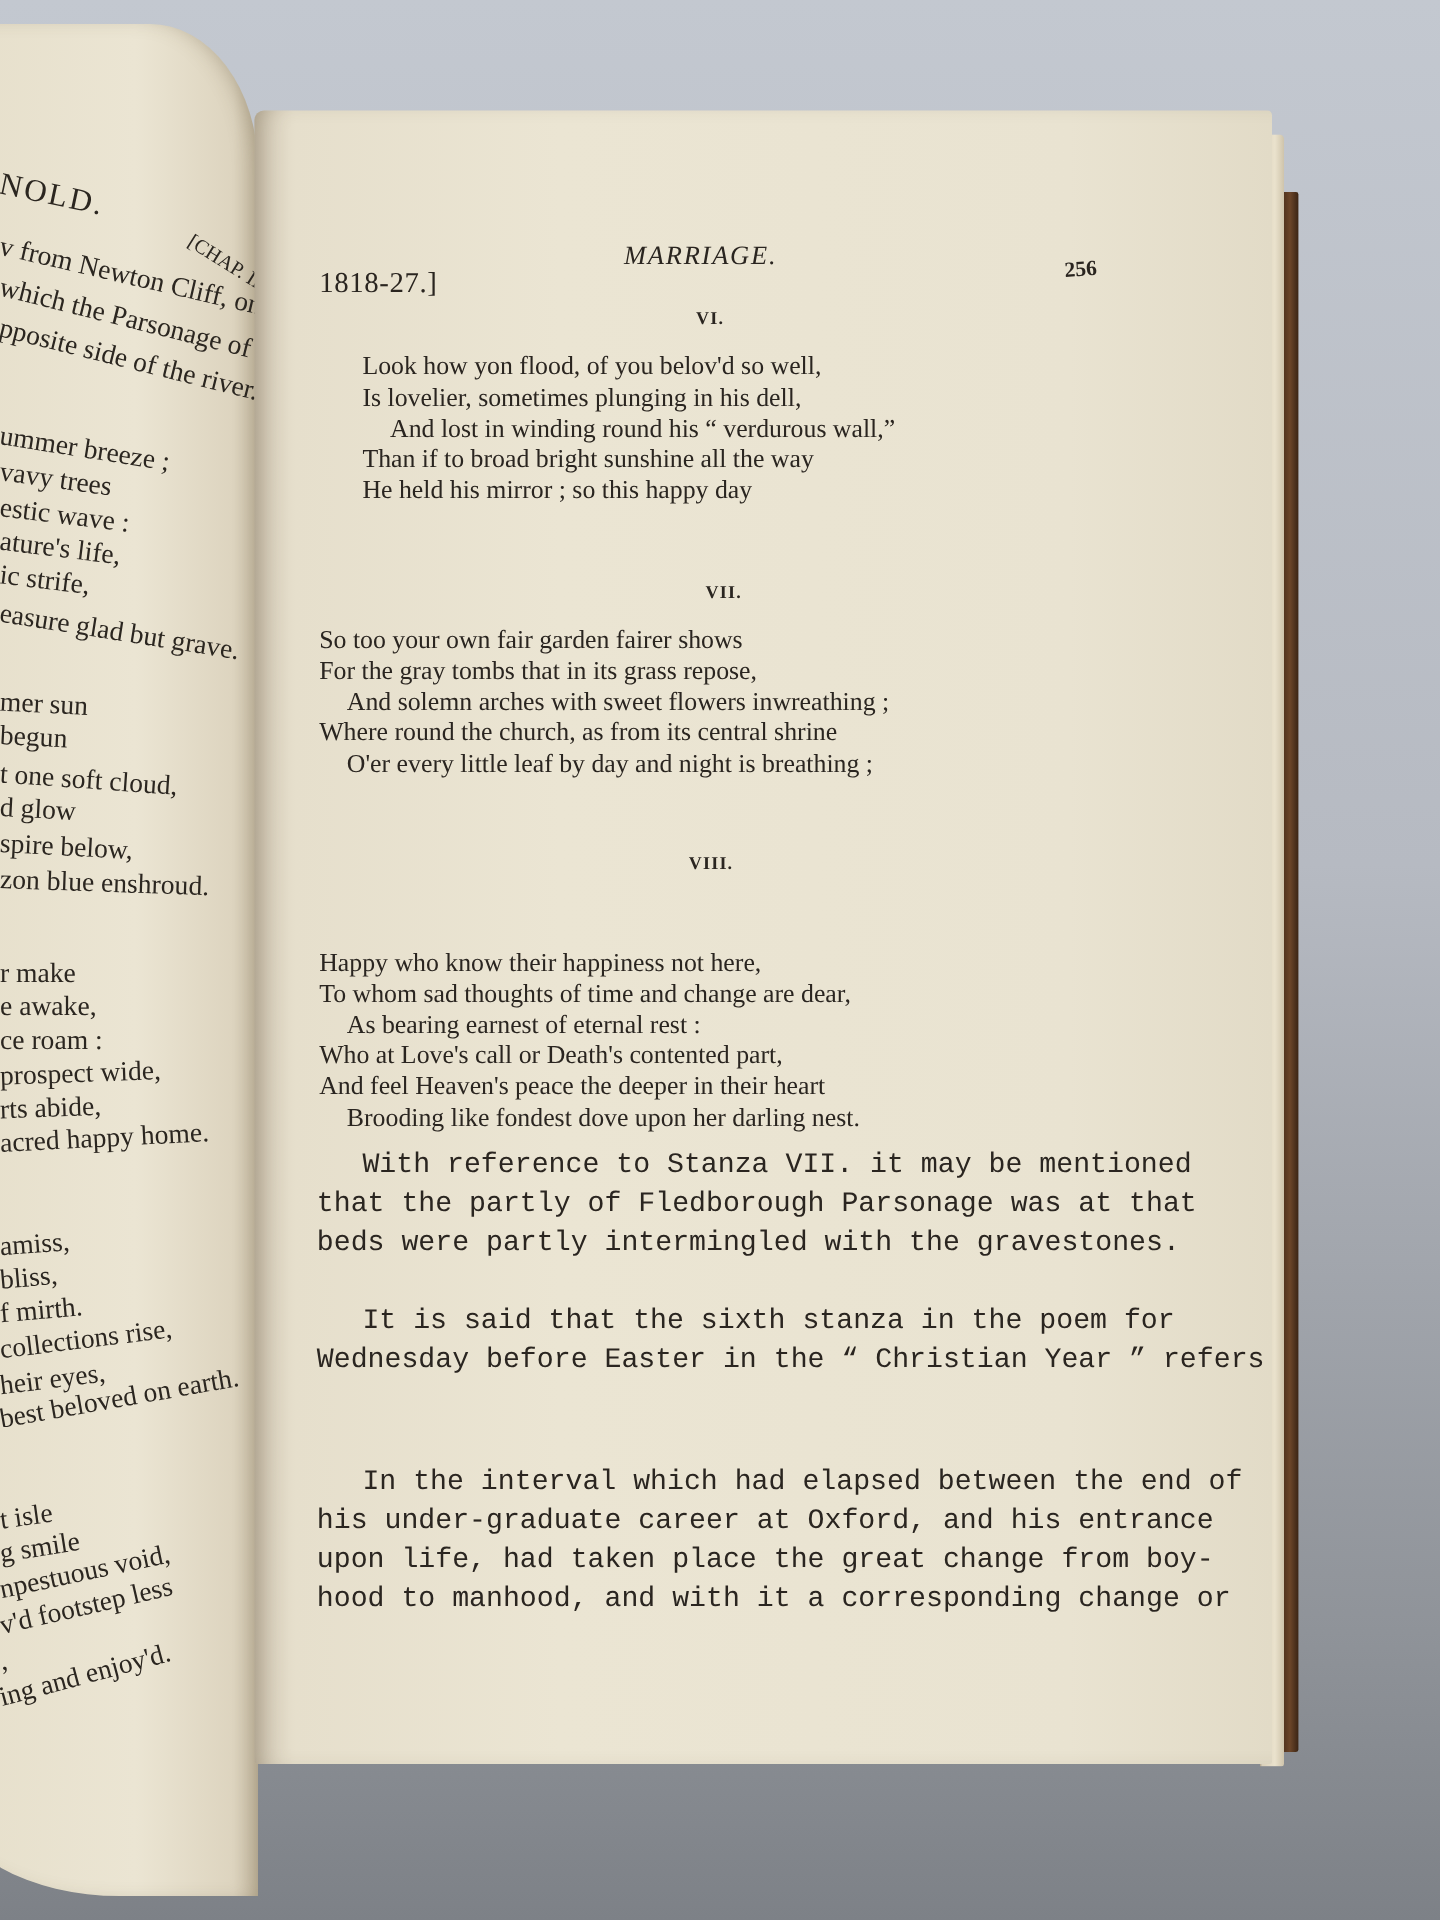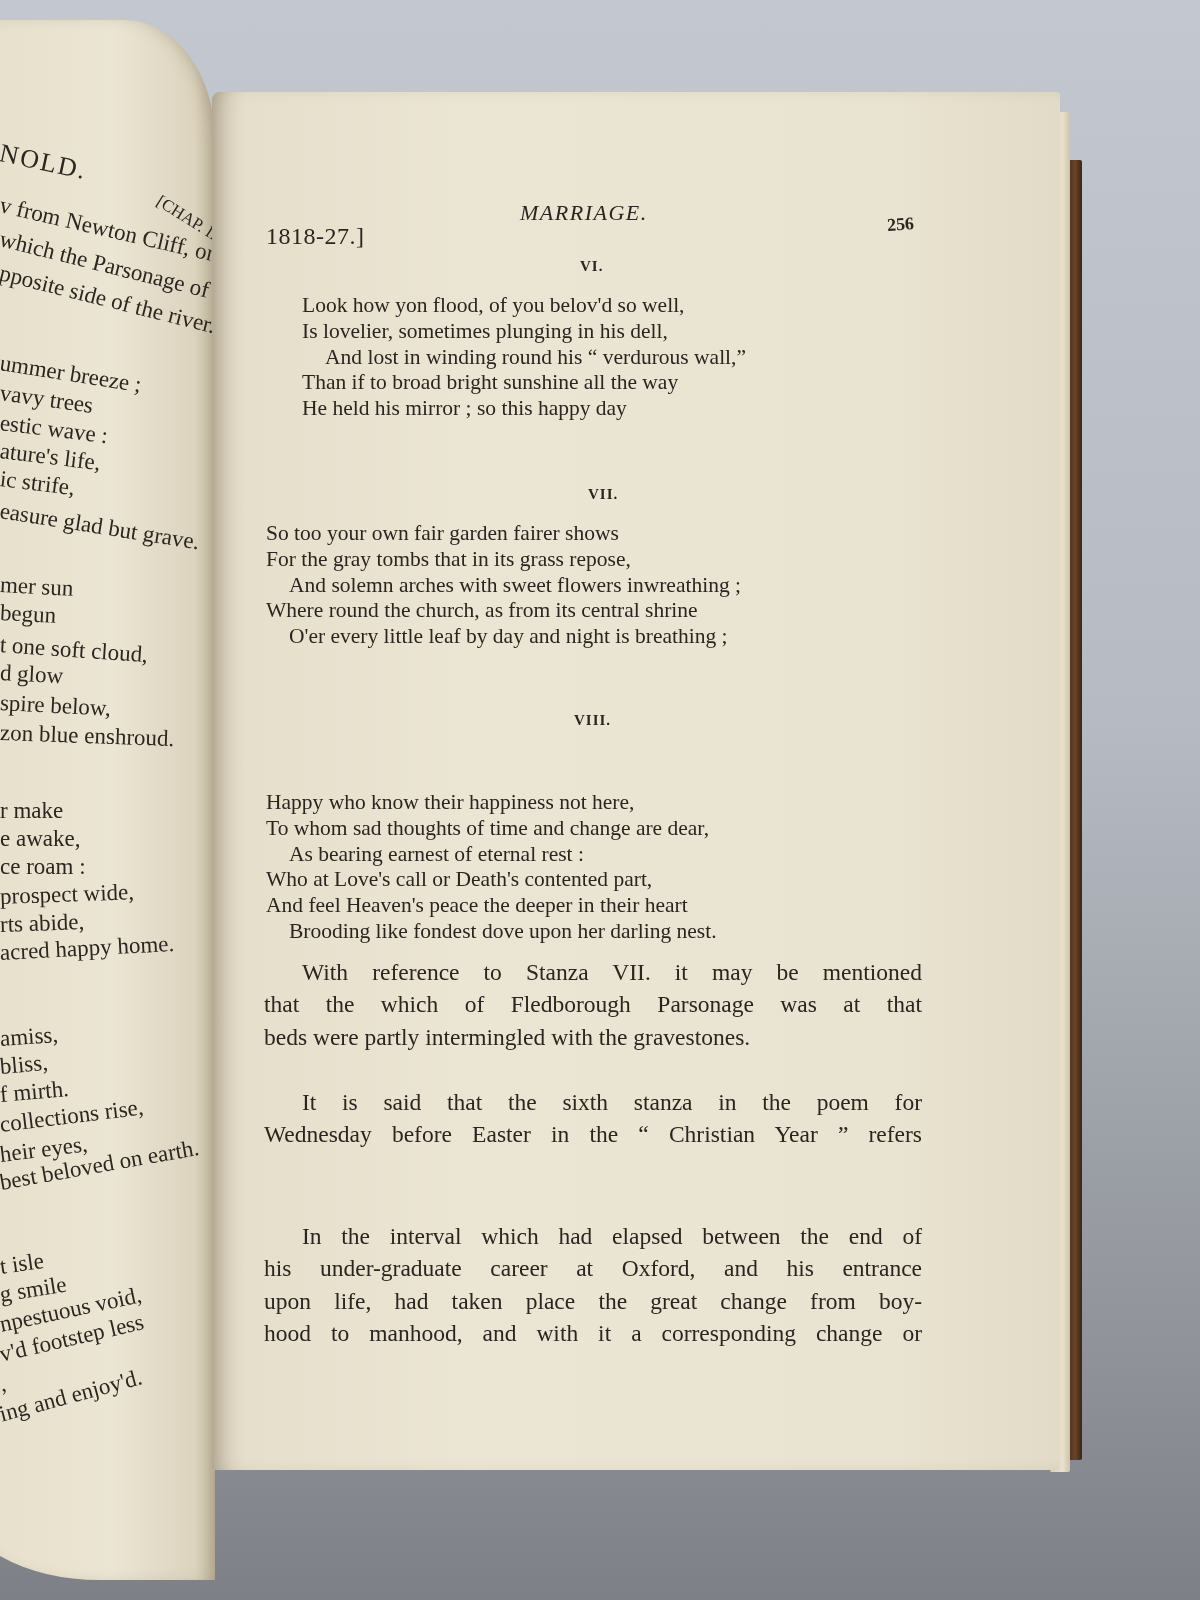--- a/index.html
+++ b/index.html
@@ -60,21 +60,21 @@
     font-size: 21.5px; line-height: 25.8px;
   }
   .verse .v { display: block; white-space: nowrap; }
   .verse .v.ind { padding-left: 23px; }
 
   .prose {
     position: absolute; left: 264px; width: 658px;
     font-size: 23.5px; line-height: 32.4px;
     text-align: justify; text-align-last: left;
   }
-  .prose .pl { display: block; white-space: nowrap; text-align: justify; text-align-last: justify; }
+  .prose .pl { display: block; white-space: nowrap; text-align: justify; text-align-last: justify; font-family: Liberation Mono, monospace; }
   .prose .pl.last { text-align-last: left; }
   .prose .pl.first { padding-left: 38px; }
 </style>
 </head>
 <body>
 
 <div class="surface"></div>
 <div class="cover-edge"></div>
 <div class="page-stack"></div>
 
@@ -147,21 +147,21 @@
   <span class="v">Happy who know their happiness not here,</span>
   <span class="v">To whom sad thoughts of time and change are dear,</span>
   <span class="v ind">As bearing earnest of eternal rest :</span>
   <span class="v">Who at Love's call or Death's contented part,</span>
   <span class="v">And feel Heaven's peace the deeper in their heart</span>
   <span class="v ind">Brooding like fondest dove upon her darling nest.</span>
 </div>
 
 <div class="prose" style="top:956px;">
   <span class="pl first">With reference to Stanza VII. it may be mentioned</span>
-  <span class="pl">that the which of Fledborough Parsonage was at that</span>
+  <span class="pl">that the partly of Fledborough Parsonage was at that</span>
   <span class="pl last">beds were partly intermingled with the gravestones.</span>
 </div>
 
 <div class="prose" style="top:1086px;">
   <span class="pl first">It is said that the sixth stanza in the poem for</span>
   <span class="pl">Wednesday before Easter in the “ Christian Year ” refers</span>
 </div>
 
 <div class="prose" style="top:1220px;">
   <span class="pl first">In the interval which had elapsed between the end of</span>

